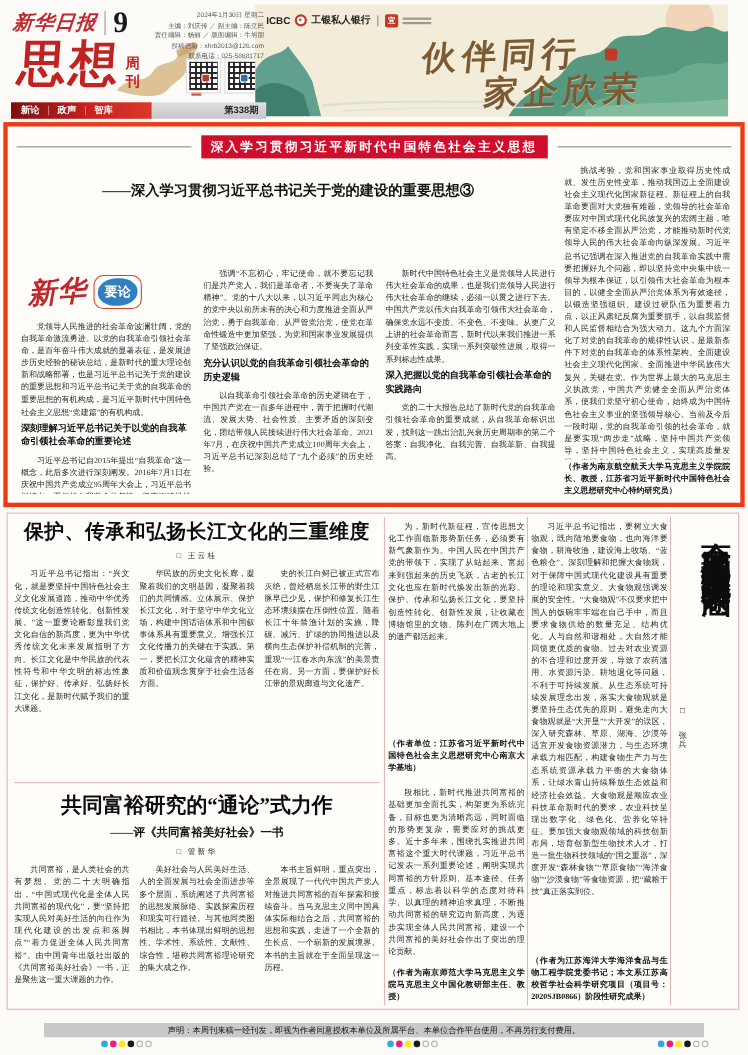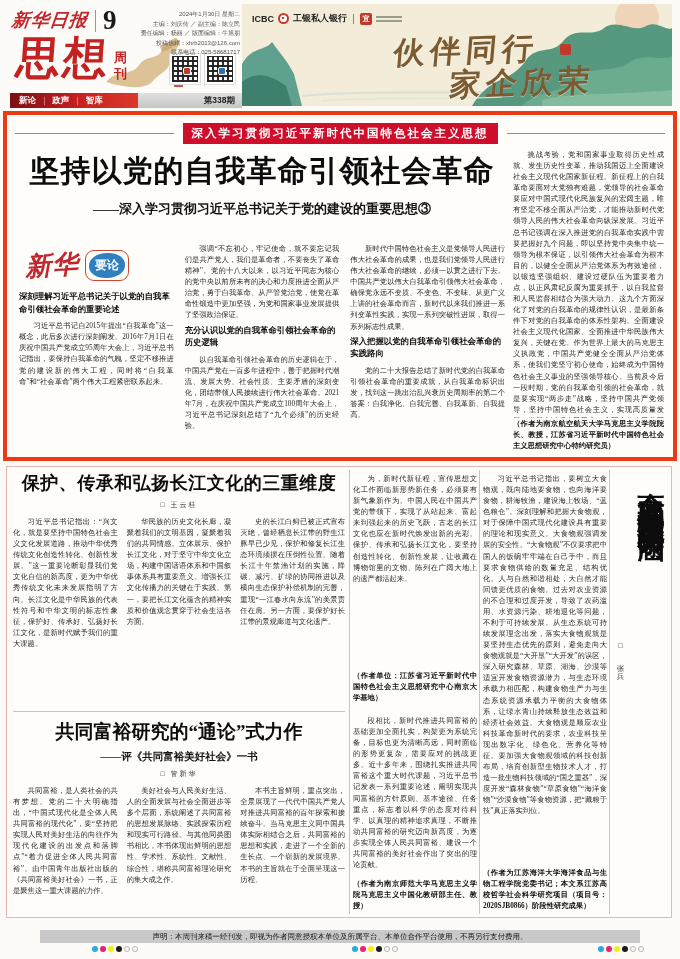--- a/index.html
+++ b/index.html
@@ -31,21 +31,21 @@
   #qr1 { left:170px; top:54px; } #qr1 .qr-dot { background:#c0392b; }
   #qr2 { left:205px; top:54px; } #qr2 .qr-dot { background:#2f6fb4; }
   .section-bar { position:absolute; left:10px; top:93px; width:232px; height:15px; display:flex; font-size:8.5px; z-index:2; }
   .section-tabs { flex:0 0 128px; background:linear-gradient(90deg,#7e0f12,#c8201f 55%,#d93a2a);
     color:#fff; display:flex; align-items:center; padding:0 9px; gap:4px; font-weight:bold;
     font-family:"Liberation Serif",serif; }
   .tab-sep { color:#f2b9b9; font-weight:normal; }
   .issue-cell { flex:1; background:linear-gradient(#e0e0e0,#c6c6c6); display:flex; align-items:center;
     justify-content:flex-end; padding-right:7px; color:#222; font-weight:bold; }
   
-  .ad-banner { position:absolute; left:242px; top:4px; width:430px; height:102px; background:#f2ecd9; overflow:hidden; }
+  .ad-banner { position:absolute; left:232px; top:4px; width:430px; height:102px; background:#f2ecd9; overflow:hidden; }
   .ad-banner svg.scene { position:absolute; inset:0; }
   .brand-row { position:absolute; left:10px; top:8px; display:flex; align-items:center; gap:4px;
     font-size:9px; font-weight:bold; color:#222; z-index:2; }
   .icbc-mark { width:11px; height:11px; border-radius:50%; border:2.5px solid #c0392b; background:#fff; position:relative; }
   .icbc-mark::after { content:""; position:absolute; left:2px; top:2px; width:2px; height:2px; background:#c0392b; }
   .brand-sep { width:1px; height:10px; background:#8a8a8a; margin:0 2px; }
   .mini-seal { width:12px; height:12px; background:#c0392b; border-radius:2px; color:#fff; font-size:7px;
     display:flex; align-items:center; justify-content:center; }
   .mini-lines { display:flex; flex-direction:column; gap:2px; }
   .mini-lines i { display:block; width:26px; height:2px; background:#9a9a90; }
@@ -193,39 +193,39 @@
   </div>
 
   <div class="lead-box">
     <div class="tag-row">
       <span class="tag-line"></span>
       <span class="kicker">深入学习贯彻习近平新时代中国特色社会主义思想</span>
       <span class="tag-line"></span>
     </div>
 
     <div class="headline-wrap">
-      <div class="lead-headline">坚持以党的自我革命引领社会革命</div>
       <div class="lead-subtitle">——深入学习贯彻习近平总书记关于党的建设的重要思想③</div>
     </div>
 
     <div class="lead-col4">
       <div class="col-body">
         <p class="bt">挑战考验，党和国家事业取得历史性成就、发生历史性变革，推动我国迈上全面建设社会主义现代化国家新征程。新征程上的自我革命要面对大党独有难题，党领导的社会革命要应对中国式现代化民族复兴的宏阔主题，唯有坚定不移全面从严治党，才能推动新时代党领导人民的伟大社会革命向纵深发展。习近平总书记强调在深入推进党的自我革命实践中需要把握好九个问题，即以坚持党中央集中统一领导为根本保证，以引领伟大社会革命为根本目的，以健全全面从严治党体系为有效途径，以锻造坚强组织、建设过硬队伍为重要着力点，以正风肃纪反腐为重要抓手，以自我监督和人民监督相结合为强大动力。这九个方面深化了对党的自我革命的规律性认识，是最新条件下对党的自我革命的体系性架构。全面建设社会主义现代化国家、全面推进中华民族伟大复兴，关键在党。作为世界上最大的马克思主义执政党，中国共产党健全全面从严治党体系，使我们党坚守初心使命，始终成为中国特色社会主义事业的坚强领导核心。当前及今后一段时期，党的自我革命引领的社会革命，就是要实现“两步走”战略，坚持中国共产党领导，坚持中国特色社会主义，实现高质量发展，发展全过程人民民主，实现全体人民共同富裕，促进人与自然和谐共生，推动构建人类命运共同体，创造人类文明新形态，把中国式现代化宏伟蓝图一步步变成美好现实。</p>
       </div>
       <p class="attr">（作者为南京航空航天大学马克思主义学院院长、教授，江苏省习近平新时代中国特色社会主义思想研究中心特约研究员）</p>
     </div>
 
     <div class="lead-cols">
       <div class="lcol">
         <div class="logo-box">
           <span class="logo-red">新华</span>
           <span class="logo-frame">
             <span class="logo-blue">要论</span>
           </span>
         </div>
+        <p class="bt">党领导人民推进的社会革命波澜壮阔，党的自我革命激流勇进。以党的自我革命引领社会革命，是百年奋斗伟大成就的显著表征，是发展进步历史经验的秘诀总结，是新时代的重大理论创新和战略部署，也是习近平总书记关于党的建设的重要思想和习近平总书记关于党的自我革命的重要思想的有机构成，是习近平新时代中国特色社会主义思想“党建篇”的有机构成。</p>
         <div class="subhead">深刻理解习近平总书记关于以党的自我革命引领社会革命的重要论述</div>
         <p class="bt">习近平总书记自2015年提出“自我革命”这一概念，此后多次进行深刻阐发。2016年7月1日在庆祝中国共产党成立95周年大会上，习近平总书记指出，要保持自我革命的气魄，坚定不移推进党的建设新的伟大工程，同时将“自我革命”和“社会革命”两个伟大工程紧密联系起来。</p>
       </div>
       <div class="lcol">
         <p class="bt">强调“不忘初心，牢记使命，就不要忘记我们是共产党人，我们是革命者，不要丧失了革命精神”。党的十八大以来，以习近平同志为核心的党中央以前所未有的决心和力度推进全面从严治党，勇于自我革命、从严管党治党，使党在革命性锻造中更加坚强，为党和国家事业发展提供了坚强政治保证。</p>
         <div class="subhead">充分认识以党的自我革命引领社会革命的历史逻辑</div>
         <p class="bt">以自我革命引领社会革命的历史逻辑在于，中国共产党在一百多年进程中，善于把握时代潮流、发展大势、社会性质、主要矛盾的深刻变化，团结带领人民接续进行伟大社会革命。2021年7月，在庆祝中国共产党成立100周年大会上，习近平总书记深刻总结了“九个必须”的历史经验。</p>
       </div>
       <div class="lcol">
         <p class="bt">新时代中国特色社会主义是党领导人民进行伟大社会革命的成果，也是我们党领导人民进行伟大社会革命的继续，必须一以贯之进行下去。中国共产党以伟大自我革命引领伟大社会革命，确保党永远不变质、不变色、不变味。从更广义上讲的社会革命而言，新时代以来我们推进一系列变革性实践，实现一系列突破性进展，取得一系列标志性成果。</p>

